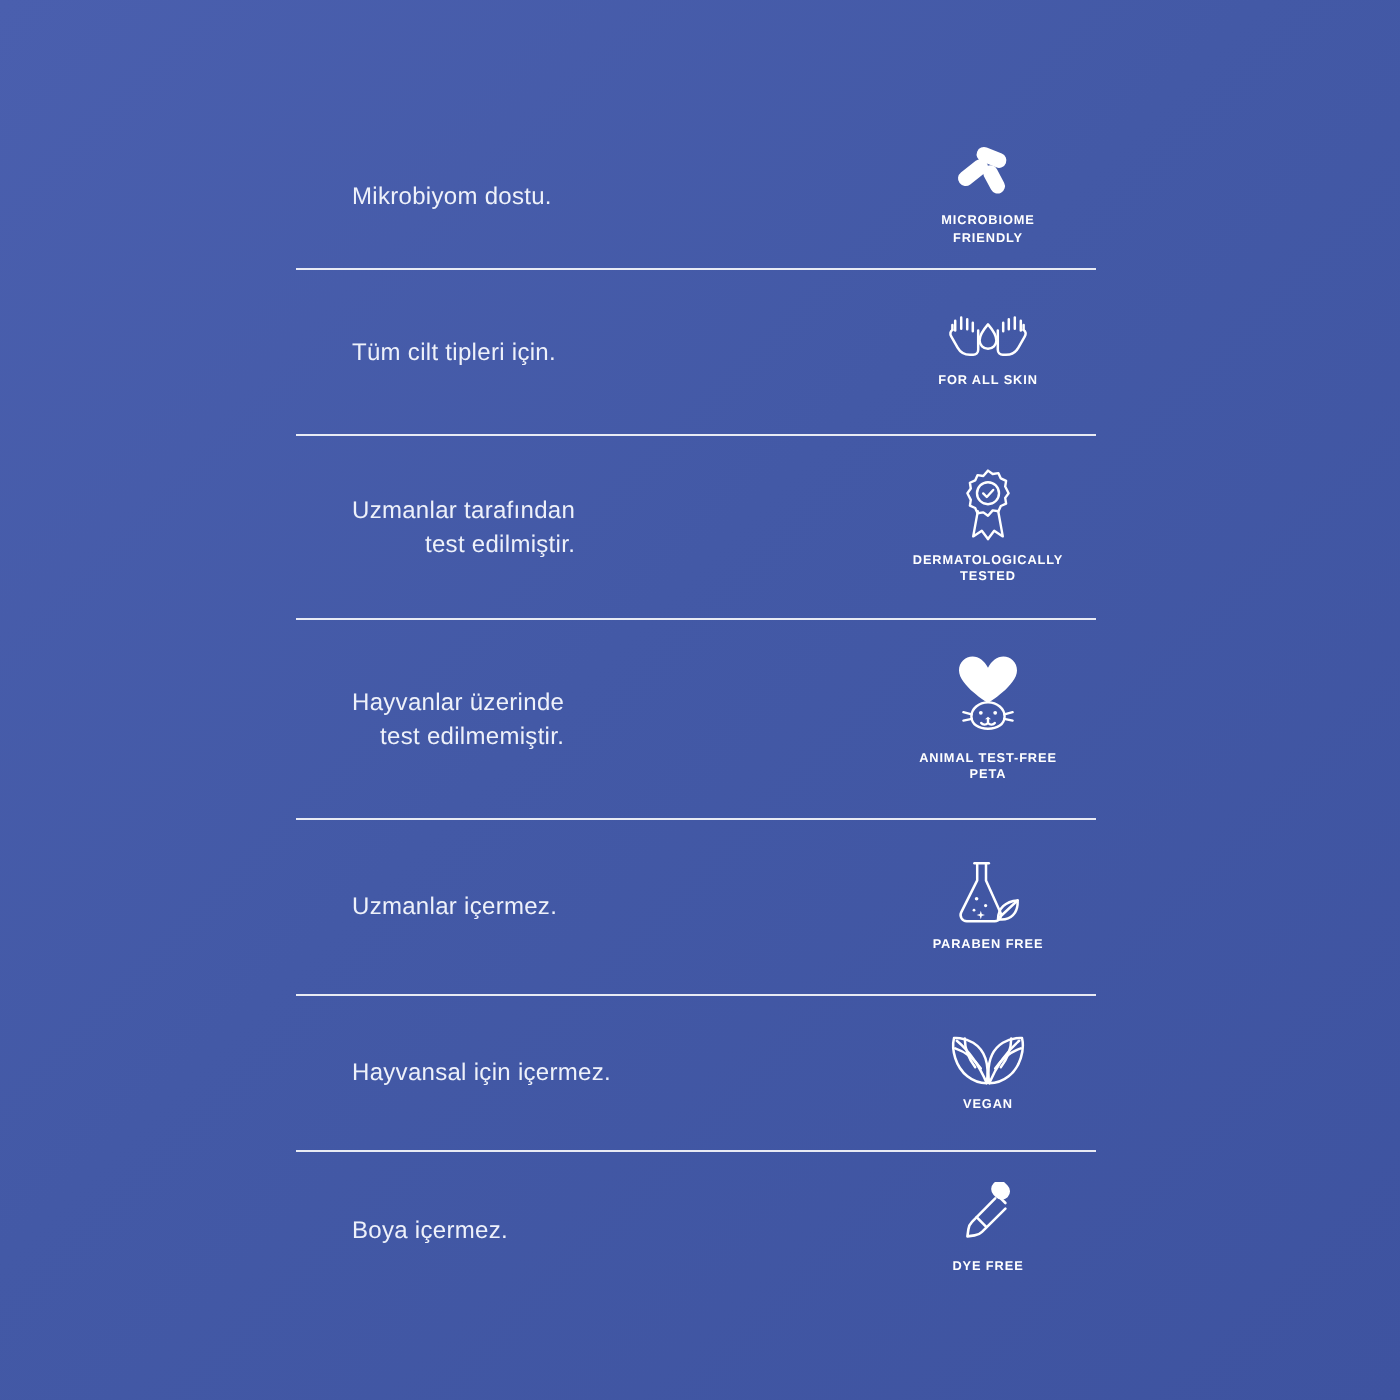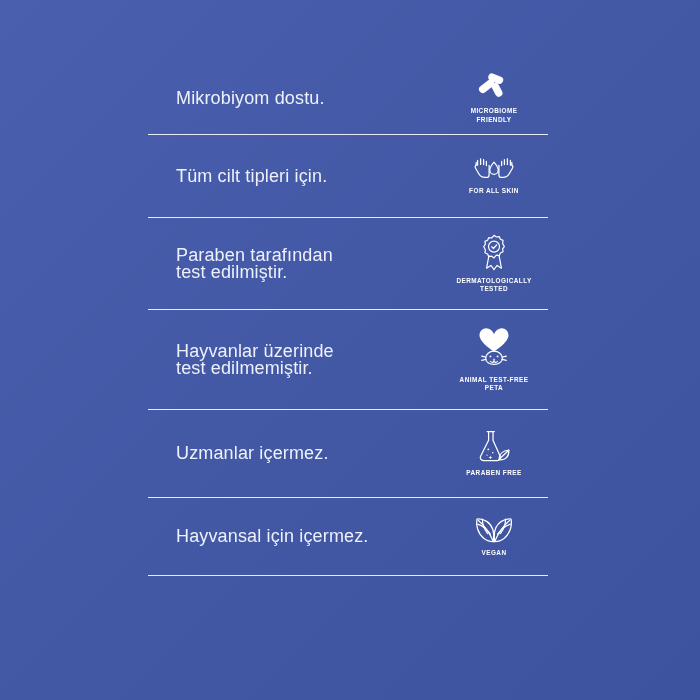--- a/index.html
+++ b/index.html
@@ -28,27 +28,28 @@
     position:relative;
     display:flex;
     align-items:center;
     justify-content:space-between;
     border-bottom:1.4px solid rgba(255,255,255,0.88);
   }
   .row.last { border-bottom:none; }
 
   .row-text {
     color:#eef1fa;
-    font-size:18px;
+    font-size:12px;
     line-height:17px;
     letter-spacing:0.15px;
     font-weight:400;
     white-space:pre-line;
     padding-left:28px;
     flex:0 0 auto;
+    text-align:right;
   }
 
   .badge {
     width:96px;
     display:flex;
     flex-direction:column;
     align-items:center;
     justify-content:center;
     margin-right:6px;
   }
@@ -116,21 +117,21 @@
 
               <path d="M20 6.2c0 0 4.2 4.9 4.2 8.0a4.2 4.2 0 0 1-8.4 0c0-3.1 4.2-8.0 4.2-8.0Z"></path>
             </g>
           </svg>
         </span>
         <div class="badge-caption">FOR ALL SKIN</div>
       </div>
     </div>
 
     <div class="row r3">
-      <div class="row-text">Paraben tarafından
+      <div class="row-text">Uzmanlar tarafından
 test edilmiştir.</div>
       <div class="badge">
         <span>
           <svg width="32" height="38" viewBox="0 0 32 38">
             <g fill="none" stroke="#ffffff" stroke-width="1.2" stroke-linecap="round" stroke-linejoin="round">
               <path d="M16 1.3l2.35 1.72 2.86-.45 1.2 2.64 2.64 1.2-.45 2.86L26.3 12.6l-1.7 2.35.45 2.86-2.64 1.2-1.2 2.64-2.86-.45L16 23.9l-2.35-1.7-2.86.45-1.2-2.64-2.64-1.2.45-2.86L5.7 12.6l1.7-2.35-.45-2.86 2.64-1.2 1.2-2.64 2.86.45z"></path>
               <circle cx="16" cy="12.6" r="5.5"></circle>
               <path d="M13.6 12.7l1.8 1.8 3.2-3.5"></path>
               <path d="M10.9 21.6 L8.6 34.2 L12.9 31.4 L16 35.5"></path>
               <path d="M21.1 21.6 L23.4 34.2 L19.1 31.4 L16 35.5"></path>
@@ -204,15 +205,31 @@
               <path d="M34.6 4.4 C29.0 9.0 23.8 16.0 19.6 25.6"></path>
               <path d="M30.6 3.2 C30.6 8.0 28.6 13.4 25.4 17.6"></path>
               <path d="M35.4 8.2 C30.6 9.8 25.8 13.6 22.6 18.2"></path>
             </g>
           </svg>
         </span>
         <div class="badge-caption">VEGAN</div>
       </div>
     </div>
 
+    <div class="row r7 last">
+      <div class="row-text">Boya içermez.</div>
+      <div class="badge">
+        <span>
+          <svg width="30" height="34" viewBox="0 0 30 34">
+            <g fill="none" stroke="#ffffff" stroke-width="1.3" stroke-linecap="round" stroke-linejoin="round">
+              <rect x="17.0" y="0.6" width="8.6" height="7.0" rx="3.5" transform="rotate(45 21.3 4.1)" fill="#ffffff" stroke="#ffffff"></rect>
+              <path d="M18.6 8.2 L7.0 19.9 c-1.0 1.0-1.6 2.3-1.8 3.7l-0.5 3.6 3.6-0.5c1.4-0.2 2.7-0.8 3.7-1.8L23.7 13.3"></path>
+              <path d="M20.0 6.8 L23.7 10.5"></path>
+              <path d="M9.3 17.6 L14.0 22.3"></path>
+            </g>
+          </svg>
+        </span>
+        <div class="badge-caption">DYE FREE</div>
+      </div>
+    </div>
 
   </div>
 </div>
 
 </body></html>

